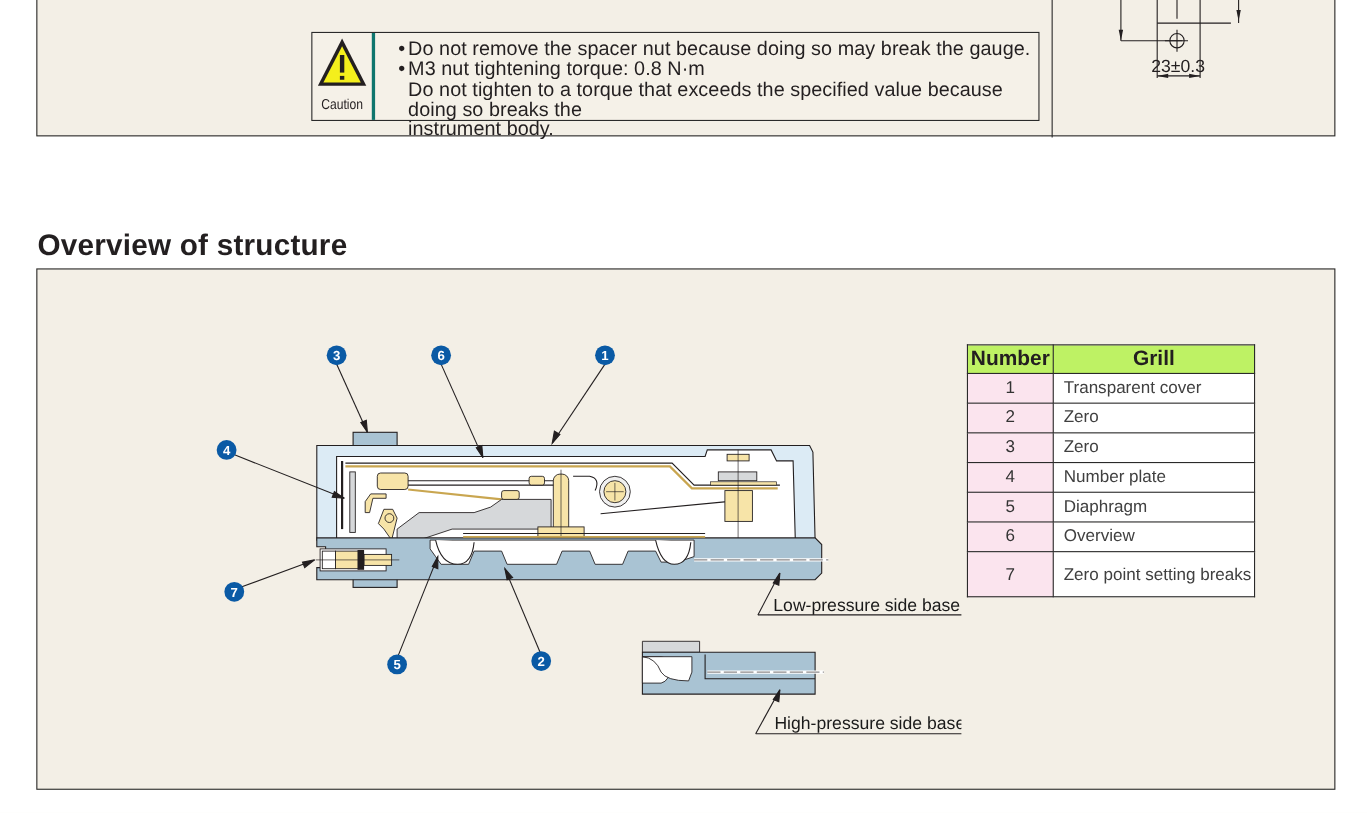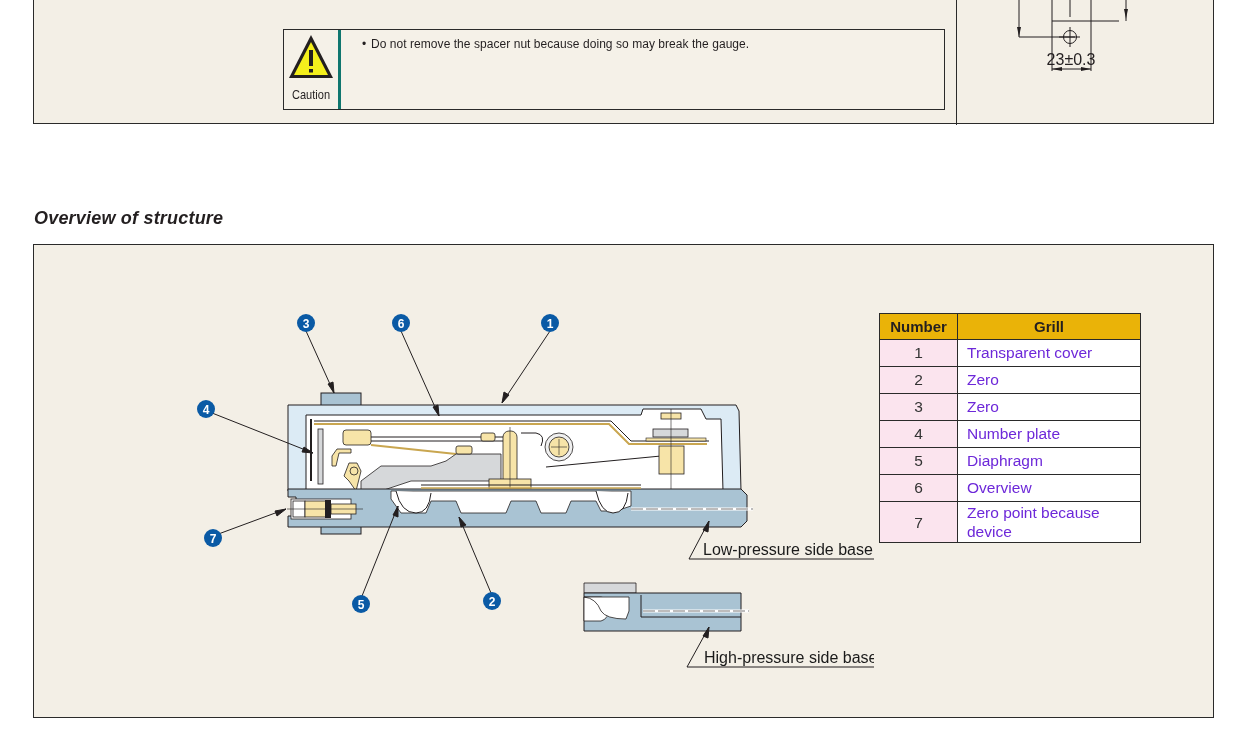--- a/index.html
+++ b/index.html
@@ -4,53 +4,56 @@
 <style>
   html, body { margin:0; padding:0; }
   body { width:1243px; height:739px; background:#ffffff; position:relative; overflow:hidden;
          font-family:"Liberation Sans", sans-serif; color:#231f20; }
   .panel { position:absolute; background:#f3efe6; border:1px solid #2a2a2a; box-sizing:border-box; }
   #top-panel { left:33px; top:-2px; width:1181px; height:126px; }
   #top-divider { position:absolute; left:922px; top:0; width:1px; height:126px; background:#2a2a2a; }
   #caution-box { position:absolute; left:249px; top:30px; width:662px; height:81px; border:1px solid #2a2a2a; background:#f5f1e8; box-sizing:border-box; }
   #caution-icon-cell { position:absolute; left:0; top:0; width:54px; height:79px; border-right:3px solid #0f766e; }
   #caution-label { position:absolute; left:0; width:54px; top:57px; text-align:center; font-size:13px; transform:scaleX(0.85); }
-  #caution-text { position:absolute; left:78px; top:5px; font-size:12px; line-height:18.3px; letter-spacing:0.05px; }
+  #caution-text { position:absolute; left:78px; top:5px; font-size:18px; line-height:18.3px; letter-spacing:0.05px; }
   #caution-text .b { display:inline-block; width:9px; }
   #caution-text .ind { padding-left:9px; }
   #dim-svg { position:absolute; left:922px; top:0; }
-  #section-title { position:absolute; left:34px; top:208px; font-size:18px; font-weight:bold; color:#231f20; letter-spacing:0.2px;font-style:italic; }
+  #section-title { position:absolute; left:34px; top:208px; font-size:27px; font-weight:bold; color:#231f20; letter-spacing:0.2px; }
   #bottom-panel { left:33px; top:244px; width:1181px; height:474px; }
   #diagram { position:absolute; left:0; top:0; }
   #parts-table { position:absolute; left:845px; top:68px; border-collapse:collapse; font-size:15.5px; }
   #parts-table td, #parts-table th { border:1px solid #2a2a2a; padding:0; }
-  #parts-table th { background:#eab308; font-weight:bold; height:25px; font-size:15px; }
+  #parts-table th { background:#bef264; font-weight:bold; height:25px; font-size:19px; }
   #parts-table th.num { width:77px; }
   #parts-table th.nm { width:182px; }
   #parts-table td.num { background:#fbe4ee; text-align:center; height:26px; color:#333; }
-  #parts-table td.nm { background:#ffffff; padding-left:9px; color:#6d28d9; }
+  #parts-table td.nm { background:#ffffff; padding-left:9px; color:#404040; }
   #parts-table tr.tall td { height:40px; line-height:19px; }
   .callout-label { font-family:"Liberation Sans", sans-serif; font-size:16px; fill:#1a1a1a; }
 </style>
 </head>
 <body>
 
 <div id="top-panel" class="panel">
   <div id="caution-box">
     <div id="caution-icon-cell">
       <svg width="54" height="56">
         <polygon points="27,5 49,48 5,48" fill="#231f20"></polygon>
         <polygon points="27,12 44,45 10,45" fill="#f4ef1c"></polygon>
         <rect x="25" y="20" width="4" height="16" fill="#231f20"></rect>
         <rect x="25" y="39" width="4" height="3.5" fill="#231f20"></rect>
       </svg>
       <div id="caution-label">Caution</div>
     </div>
     <div id="caution-text">
       <div><span class="b">•</span><span>Do not remove the spacer nut because doing so may break the gauge.</span></div>
+      <div><span class="b">•</span><span>M3 nut tightening torque: 0.8 N·m</span></div>
+      <div class="ind">Do not tighten to a torque that exceeds the specified value because doing so breaks the</div>
+      <div class="ind">instrument body.</div>
     </div>
   </div>
   <div id="top-divider"></div>
   <svg id="dim-svg" width="258" height="126">
     <g stroke="#231f20" stroke-width="1" fill="none">
       <line x1="63" y1="0" x2="63" y2="38"></line>
       <line x1="63" y1="38" x2="119" y2="38"></line>
       <line x1="96" y1="0" x2="96" y2="22"></line>
       <line x1="96" y1="22" x2="163" y2="22"></line>
       <line x1="135" y1="0" x2="135" y2="22"></line>
@@ -226,17 +229,17 @@
       <tr>
           <td class="num">5</td>
           <td class="nm">Diaphragm</td>
         </tr>
       <tr>
           <td class="num">6</td>
           <td class="nm">Overview</td>
         </tr>
       <tr class="tall">
           <td class="num">7</td>
-          <td class="nm" style="width: 150px; white-space: normal;">Zero point because device</td>
+          <td class="nm" style="width: 150px; white-space: normal;">Zero point setting breaks</td>
         </tr>
     </tbody>
   </table>
 </div>
 
 </body></html>

